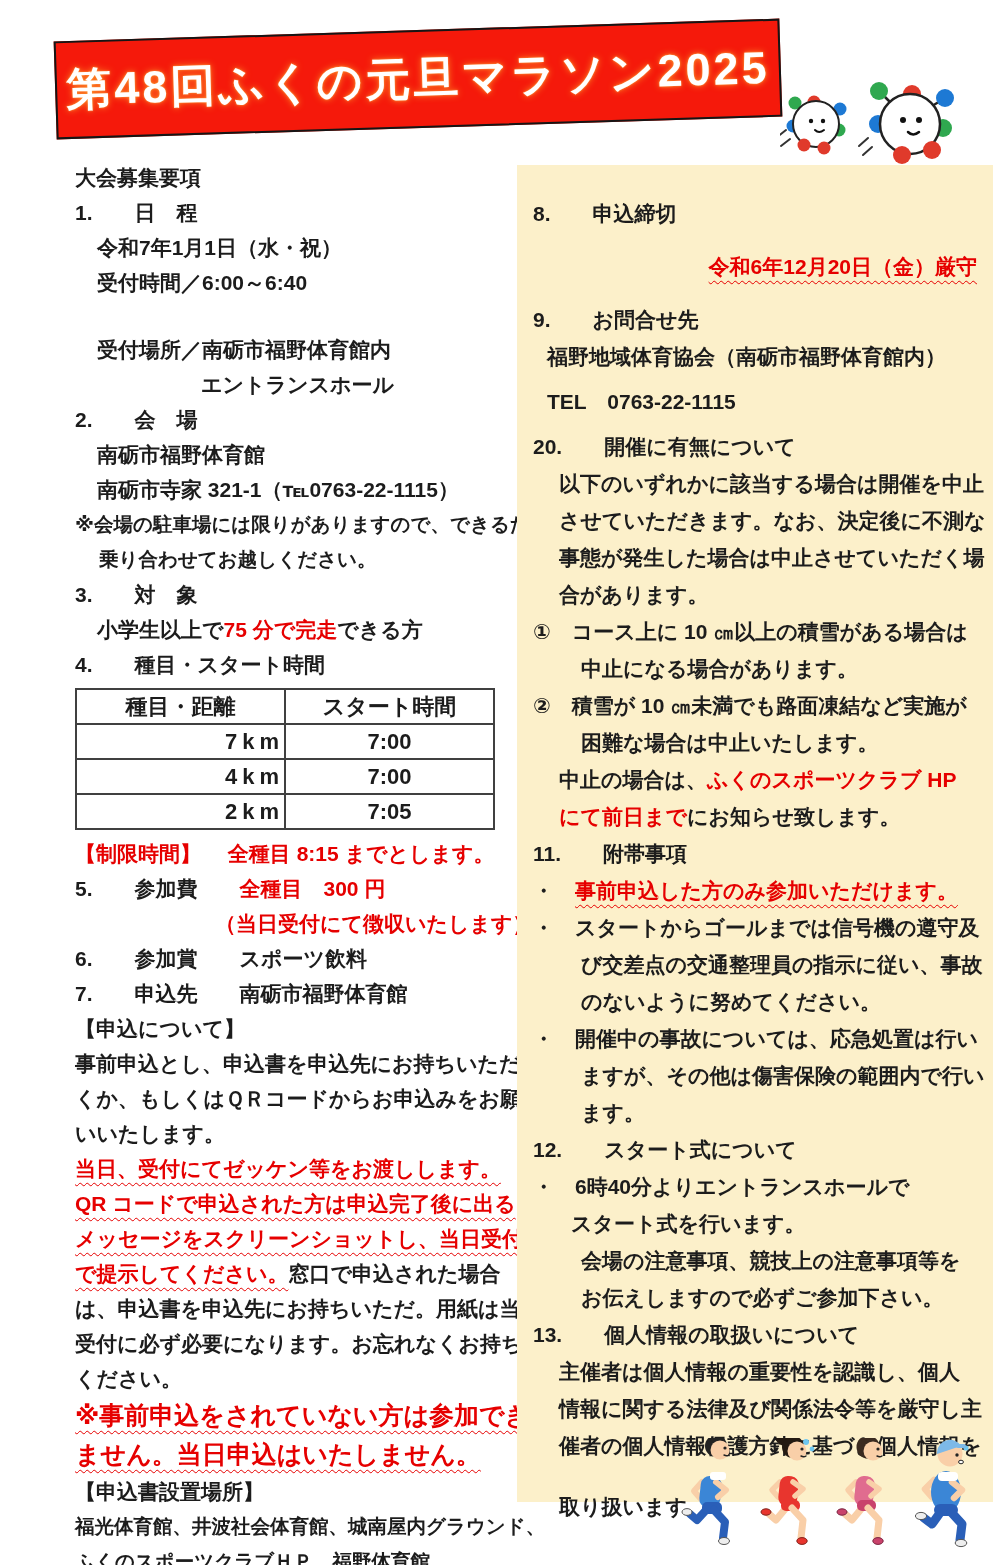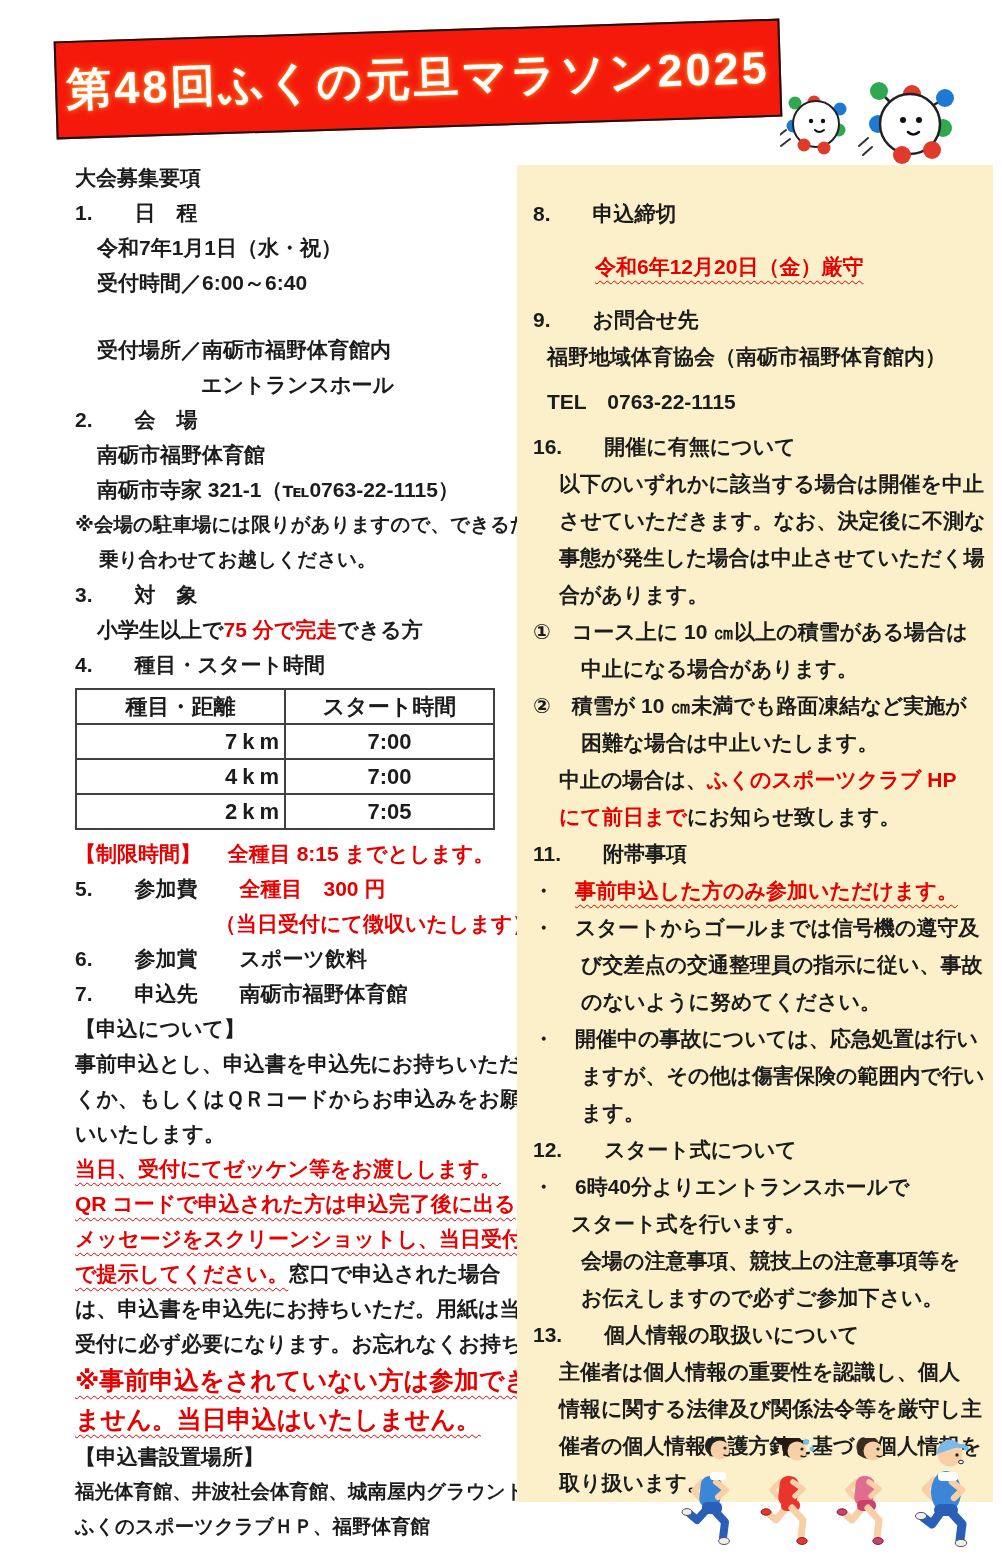--- a/index.html
+++ b/index.html
@@ -153,36 +153,37 @@
         <div class="tline bold"><span>【申込について】</span></div>
         <div class="tline"><span>事前申込とし、申込書を申込先にお持ちいただ</span></div>
         <div class="tline"><span>くか、もしくはＱＲコードからお申込みをお願</span></div>
         <div class="tline"><span>いいたします。</span></div>
         <div class="tline"><span class="ru">当日、受付にてゼッケン等をお渡しします。</span></div>
         <div class="tline"><span class="ru">QR コードで申込された方は申込完了後に出る</span></div>
         <div class="tline"><span class="ru">メッセージをスクリーンショットし、当日受付</span></div>
         <div class="tline"><span class="ru">で提示してください。</span><span>窓口で申込された場合</span></div>
         <div class="tline"><span>は、申込書を申込先にお持ちいただ。用紙は当日</span></div>
         <div class="tline"><span>受付に必ず必要になります。お忘れなくお持ち</span></div>
+        <div class="tline"><span>ください。</span></div>
         <div class="tline big"><span class="ru">※事前申込をされていない方は参加でき</span></div>
         <div class="tline big"><span class="ru">ません。当日申込はいたしません。</span></div>
         <div class="tline bold"><span>【申込書設置場所】</span></div>
         <div class="tline small"><span>福光体育館、井波社会体育館、城南屋内グラウンド、</span></div>
         <div class="tline small"><span>ふくのスポーツクラブＨＰ、福野体育館</span></div>
       </div>
   </div>
 
   <div id="right-panel">
     <div>
         <div class="tline bold"><span>8.　　申込締切</span></div>
-        <div class="tline bold gap" style="padding-left: 62px;"><span class="ru">令和6年12月20日（金）厳守</span></div>
+        <div class="tline bold gap" style="padding-left: 62px; text-align: right;"><span class="ru">令和6年12月20日（金）厳守</span></div>
         <div class="tline bold gap"><span>9.　　お問合せ先</span></div>
         <div class="tline" style="padding-left: 14px;"><span>福野地域体育協会（南砺市福野体育館内）</span></div>
         <div class="tline gap-sm" style="padding-left: 14px;"><span>TEL　0763-22-1115</span></div>
-        <div class="tline bold gap-sm"><span>16.　　開催に有無について</span></div>
+        <div class="tline bold gap-sm"><span>20.　　開催に有無について</span></div>
         <div class="tline" style="padding-left: 26px;"><span>以下のいずれかに該当する場合は開催を中止</span></div>
         <div class="tline" style="padding-left: 26px;"><span>させていただきます。なお、決定後に不測な</span></div>
         <div class="tline" style="padding-left: 26px;"><span>事態が発生した場合は中止させていただく場</span></div>
         <div class="tline" style="padding-left: 26px;"><span>合があります。</span></div>
         <div class="tline"><span>①　コース上に 10 ㎝以上の積雪がある場合は</span></div>
         <div class="tline" style="padding-left: 48px;"><span>中止になる場合があります。</span></div>
         <div class="tline"><span>②　積雪が 10 ㎝未満でも路面凍結など実施が</span></div>
         <div class="tline" style="padding-left: 48px;"><span>困難な場合は中止いたします。</span></div>
         <div class="tline" style="padding-left: 26px;"><span>中止の場合は、</span><span class="r">ふくのスポーツクラブ HP</span></div>
         <div class="tline" style="padding-left: 26px;"><span class="r">にて前日まで</span><span>にお知らせ致します。</span></div>
@@ -196,21 +197,21 @@
         <div class="tline" style="padding-left: 48px;"><span>ます。</span></div>
         <div class="tline bold"><span>12.　　スタート式について</span></div>
         <div class="tline"><span>・　6時40分よりエントランスホールで</span></div>
         <div class="tline" style="padding-left: 38px;"><span>スタート式を行います。</span></div>
         <div class="tline" style="padding-left: 48px;"><span>会場の注意事項、競技上の注意事項等を</span></div>
         <div class="tline" style="padding-left: 48px;"><span>お伝えしますので必ずご参加下さい。</span></div>
         <div class="tline bold"><span>13.　　個人情報の取扱いについて</span></div>
         <div class="tline" style="padding-left: 26px;"><span>主催者は個人情報の重要性を認識し、個人</span></div>
         <div class="tline" style="padding-left: 26px;"><span>情報に関する法律及び関係法令等を厳守し主</span></div>
         <div class="tline" style="padding-left: 26px;"><span>催者の個人情報保護方針に基づき個人情報を</span></div>
-        <div class="tline" style="padding-left: 26px;"><span>取り扱います。</span></div>
+        <div class="tline" style="padding-left: 26px; margin-top: 24px;"><span>取り扱います。</span></div>
       </div>
   </div>
 
   <svg id="runners" width="320" height="120" viewBox="0 0 320 120">
 
     <g transform="translate(18,10)">
       <polyline points="4,34 -4,43 2,50" stroke="#f9cfa8" stroke-width="6" fill="none" stroke-linecap="round" stroke-linejoin="round"></polyline>
       <polyline points="10,60 -1,72 -8,66" stroke="#2a5fb8" stroke-width="8" fill="none" stroke-linecap="round" stroke-linejoin="round"></polyline>
       <ellipse cx="-11" cy="64" rx="5" ry="3.4" fill="#eee" stroke="#555" stroke-width="1"></ellipse>
       <rect x="2" y="28" width="21" height="32" rx="9" fill="#3b86d6" transform="rotate(6 12 44)"></rect>

